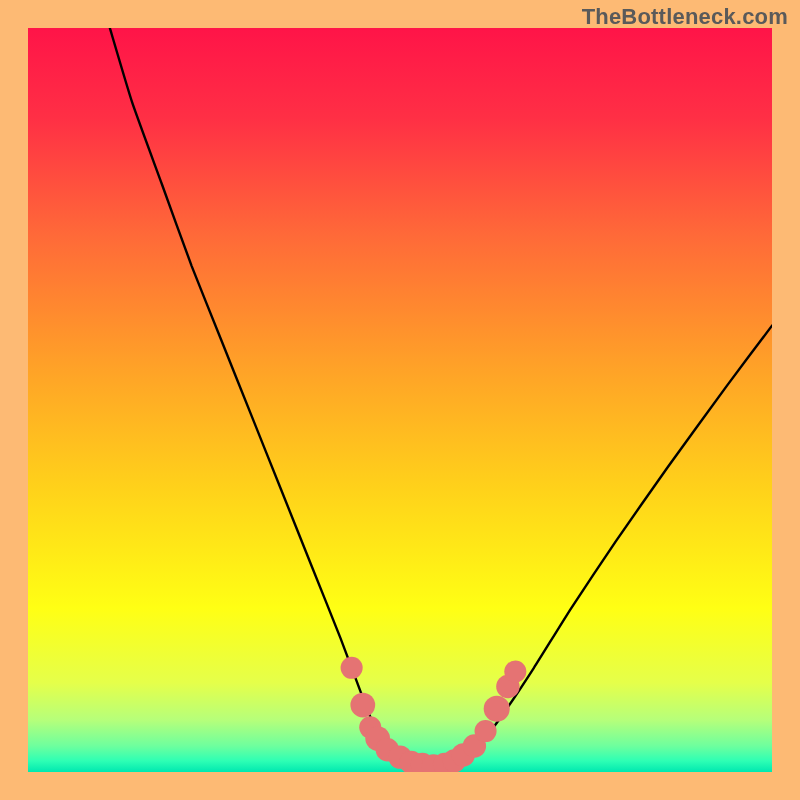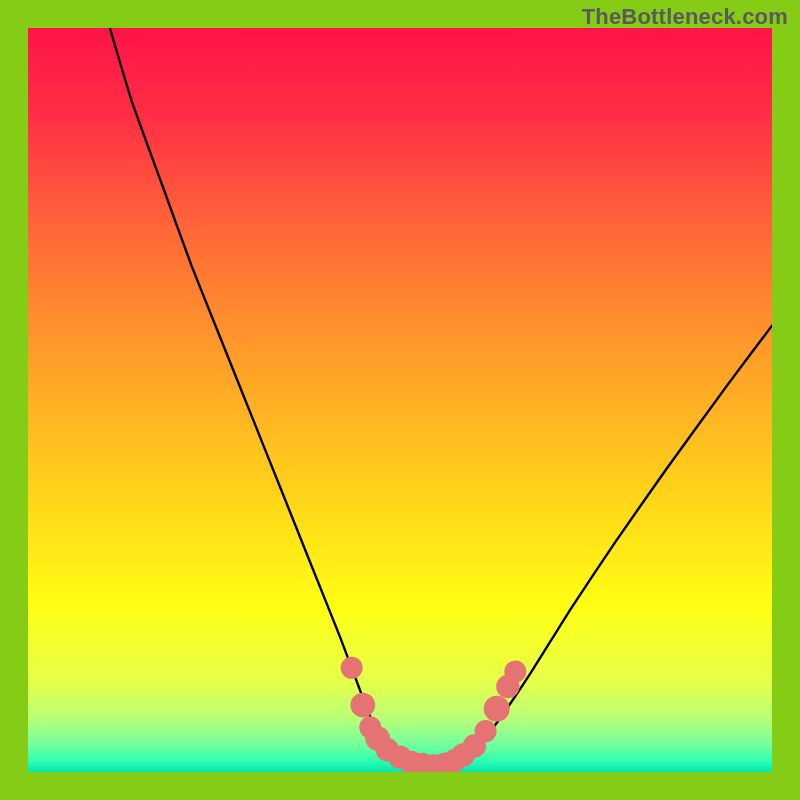--- a/index.html
+++ b/index.html
@@ -7,21 +7,21 @@
     padding: 0;
     width: 800px;
     height: 800px;
     background: #000;
     overflow: hidden;
   }
   .frame {
     position: relative;
     width: 800px;
     height: 800px;
-    background: #84cc16;
+    background: #fdba74;
   }
   .plot {
     position: absolute;
     left: 28px;
     top: 28px;
     width: 744px;
     height: 744px;
     overflow: hidden;
   }
   .watermark {

